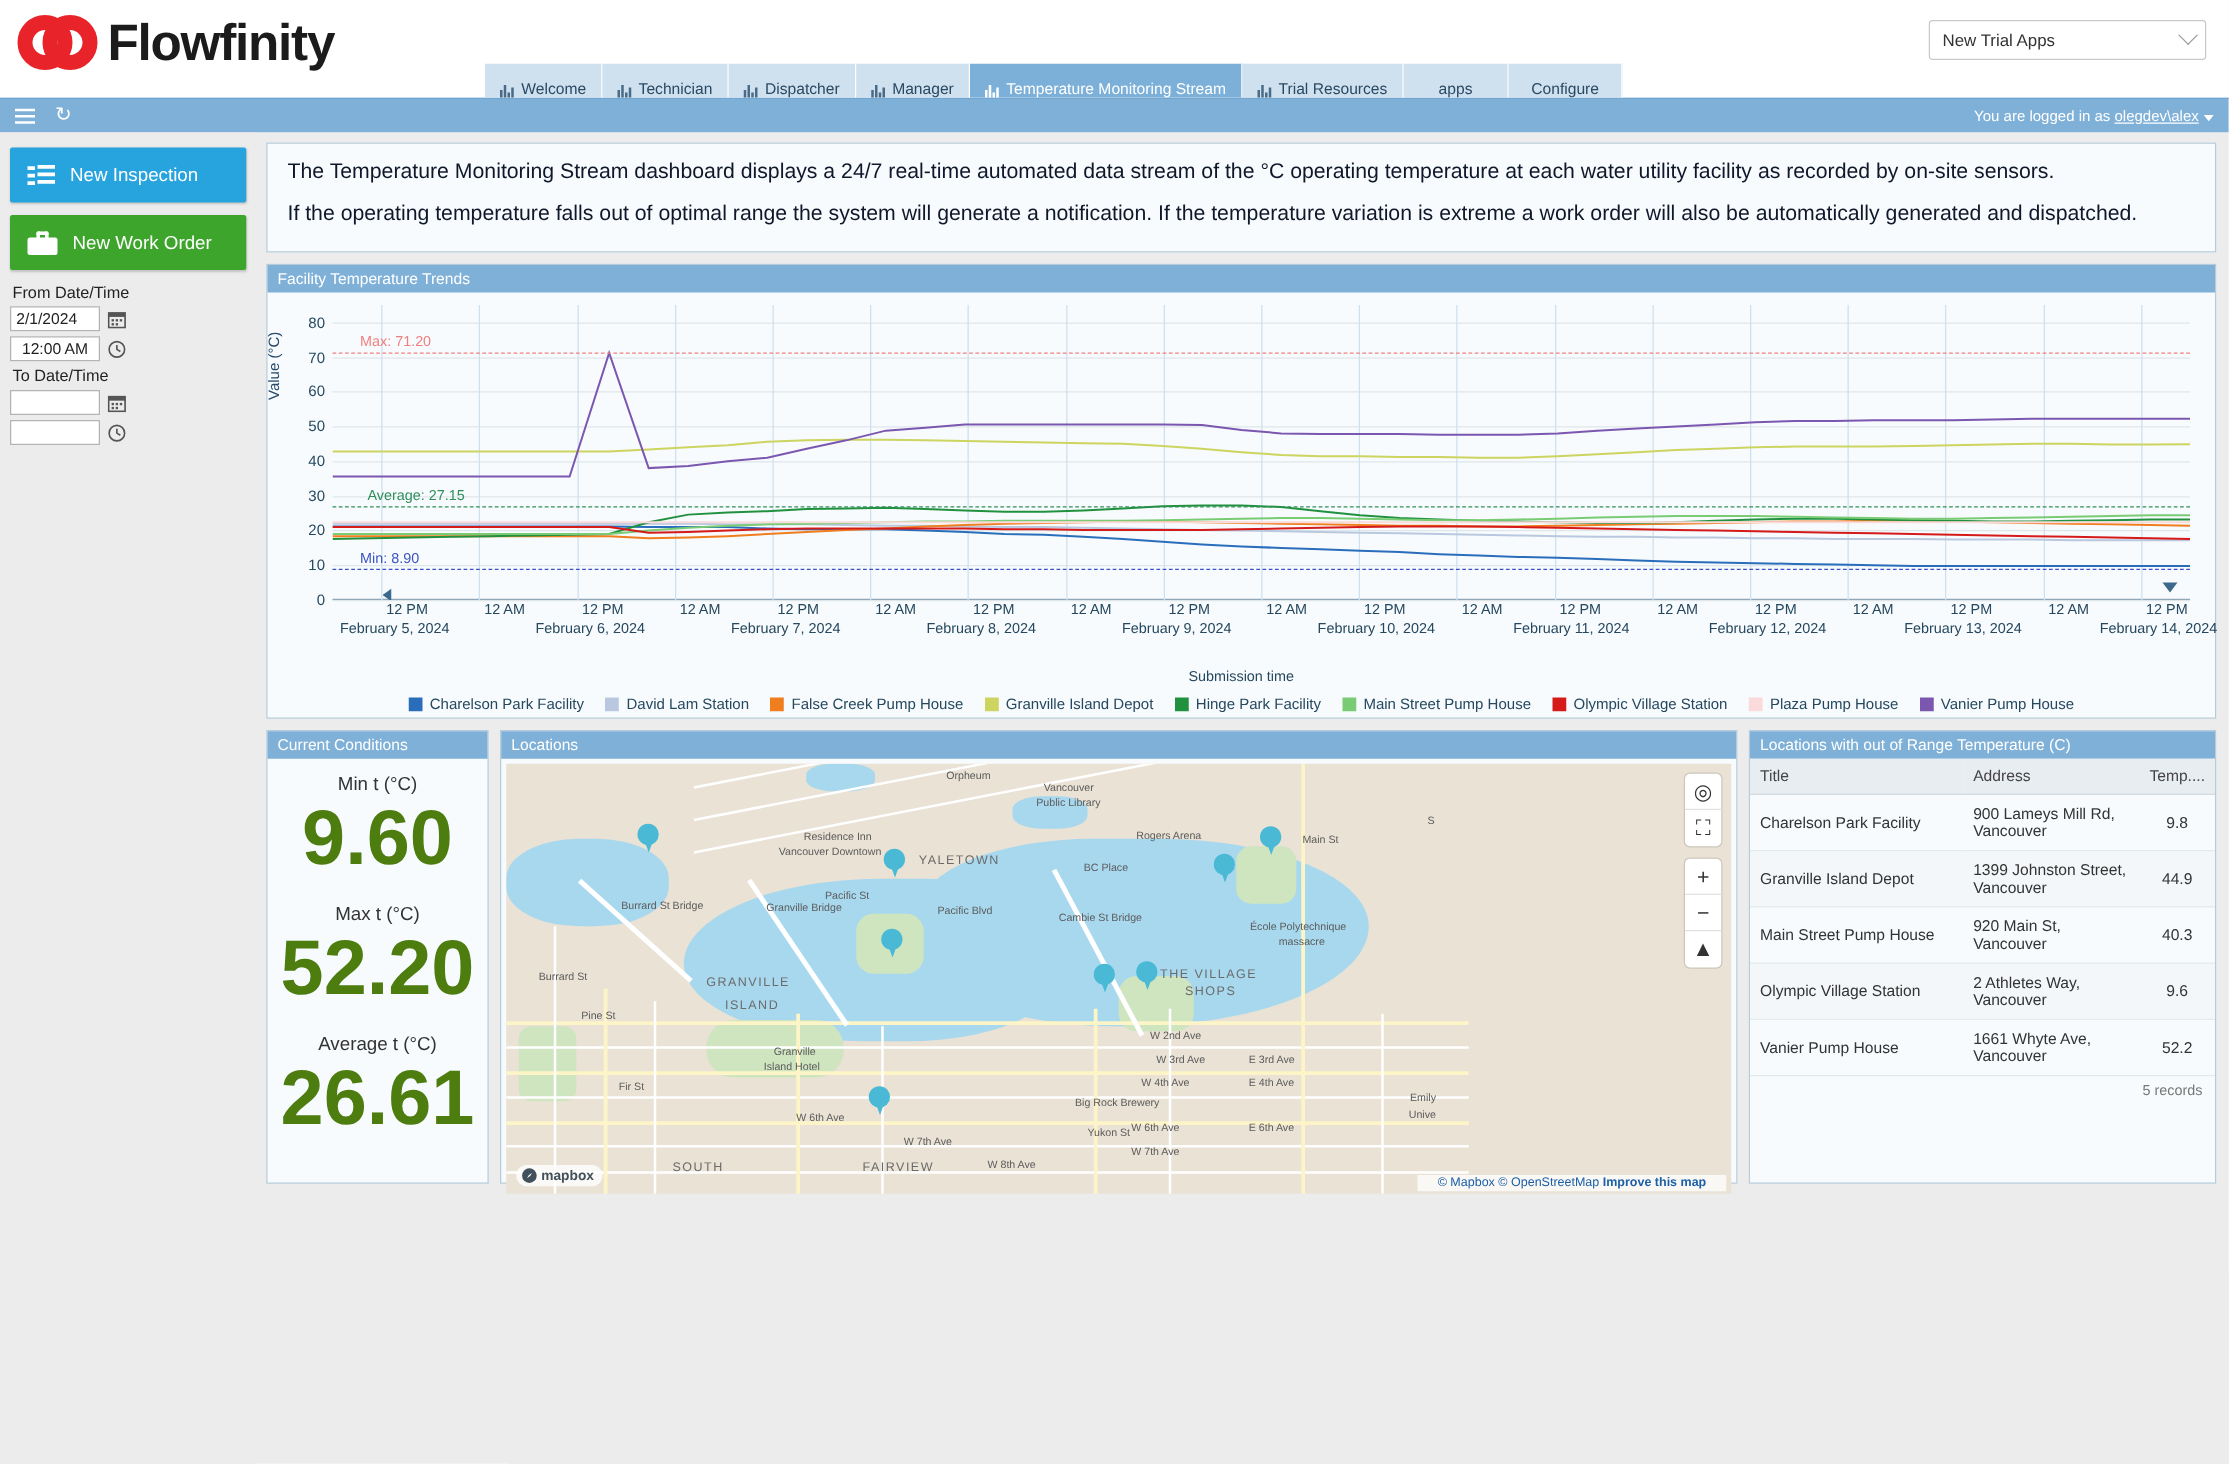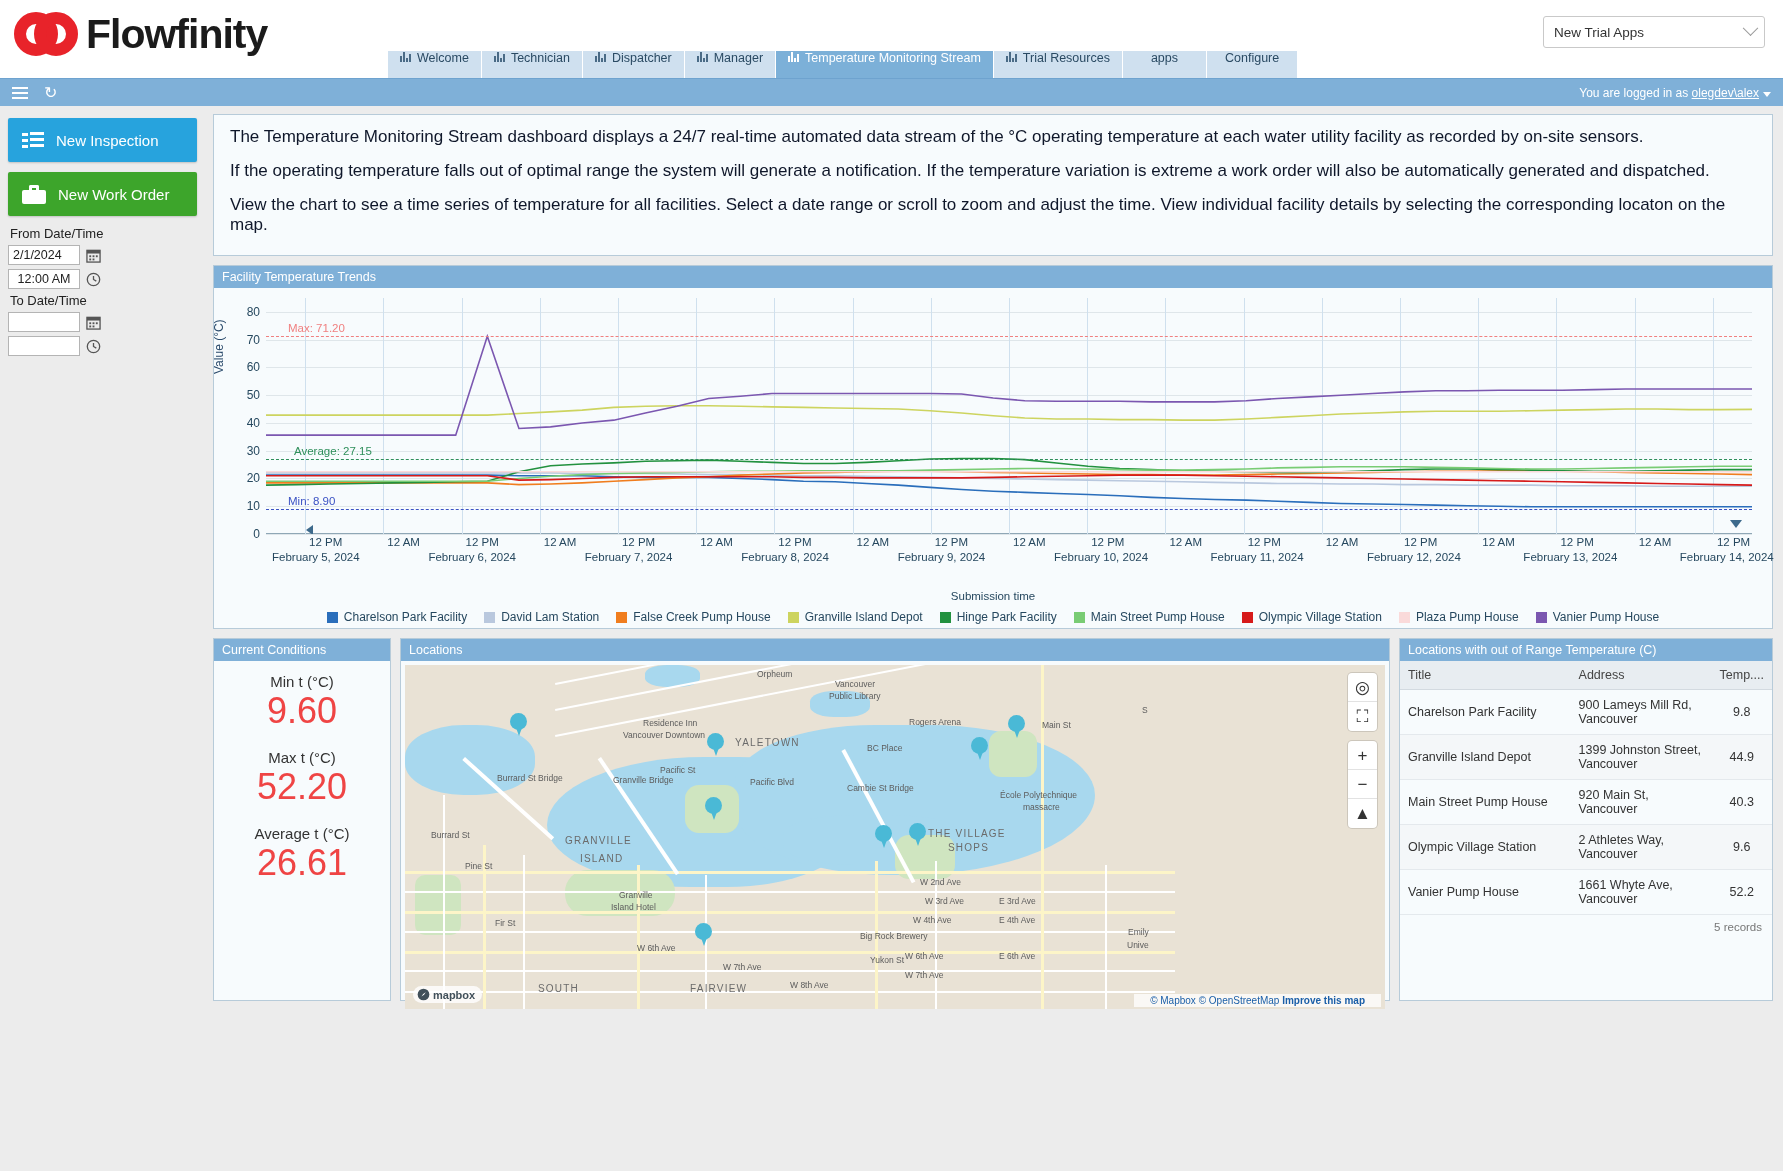--- a/index.html
+++ b/index.html
@@ -25,21 +25,21 @@
     display:flex; align-items:center; padding:0 8px 0 10px;
     font-size:13.5px; color:#333;
   }
   .app-select .lbl { flex:1; }
   .chev { width:11px; height:11px; border-right:1.6px solid #9b9b9b; border-bottom:1.6px solid #9b9b9b;
           transform:rotate(45deg) translate(-3px,-3px); }
 
   
   .tabs { position:absolute; left:388px; bottom:0; display:flex; align-items:flex-end; }
   .tab {
-    height:27px; padding:0 12px; display:flex; align-items:flex-start; gap:5px;
+    height:27px; padding:0 12px; display:flex; align-items:flex-end; gap:5px;
     background:#cfe0ef; color:#2a4a63; font-size:12.5px;
     border-right:1px solid #fff;
   }
   .tab.sel { background:#7cb0d8; color:#fff; font-weight:normal; }
   .tab.plain { background:#cfe0ef; }
   .tabicon { display:inline-block; width:12px; height:11px; position:relative; }
   .tabicon i { position:absolute; bottom:0; width:2px; background:#4a6b86; }
   .tab.sel .tabicon i { background:#fff; }
   .tabicon i:nth-child(1){ left:0; height:6px; }
   .tabicon i:nth-child(2){ left:3px; height:10px; }
@@ -127,21 +127,21 @@
   .scroll-left { position:absolute; left:40px; bottom:-1px; width:0;height:0;
      border-top:5px solid transparent;border-bottom:5px solid transparent;border-right:7px solid #3d6a8c;}
   .scroll-right { position:absolute; right:10px; bottom:6px; width:0;height:0;
      border-left:6px solid transparent;border-right:6px solid transparent;border-top:8px solid #3d6a8c;}
 
   
   .bottom { display:flex; gap:9px; height:372px; }
   .cc { width:178px; flex:0 0 178px; }
   .cc .panel-bd { padding:12px 6px; text-align:center; }
   .cc-lab { font-size:15px; color:#333; margin-bottom:2px; }
-  .cc-val { font-size:36px; color:#ef4444; line-height:1.08; margin-bottom:18px; font-weight:normal; }
+  .cc-val { font-size:62px; color:#4d7c0f; line-height:1.08; margin-bottom:18px; font-weight:bold; }
   .loc { flex:1; }
   .tbl { width:374px; flex:0 0 374px; }
 
   
   .mapbox { position:relative; height:344px; background:#e9e2d5; overflow:hidden; }
   .water { position:absolute; background:#a8d8ee; }
   .greenp { position:absolute; background:#cfe5c0; }
   .road { position:absolute; background:#ffffff; }
   .roadb { position:absolute; background:#fdf5c8; }
   .mlabel { position:absolute; font-size:8.5px; color:#5c5c5c; white-space:nowrap; }
@@ -327,21 +327,20 @@
         </svg>
     </div>
   </div>
 
   <div class="content">
 
     <div class="panel">
       <div class="panel-bd" style="padding:2px 16px 6px 16px;">
         <div class="instr-line">The Temperature Monitoring Stream dashboard displays a 24/7 real-time automated data stream of the °C operating temperature at each water utility facility as recorded by on-site sensors.</div>
         <div class="instr-line">If the operating temperature falls out of optimal range the system will generate a notification. If the temperature variation is extreme a work order will also be automatically generated and dispatched.</div>
-        <div class="instr-line">View the chart to see a time series of temperature for all facilities. Select a date range or scroll to zoom and adjust the time. View individual facility details by selecting the corresponding locaton on the map.</div>
       </div>
     </div>
 
     <div class="panel">
       <div class="panel-hd">Facility Temperature Trends</div>
       <div class="chart-wrap">
         <div class="ylab">Value (°C)</div>
         <div class="chart-area" id="plot">
           <div class="axisline"></div>
           <div class="scroll-left"></div>

